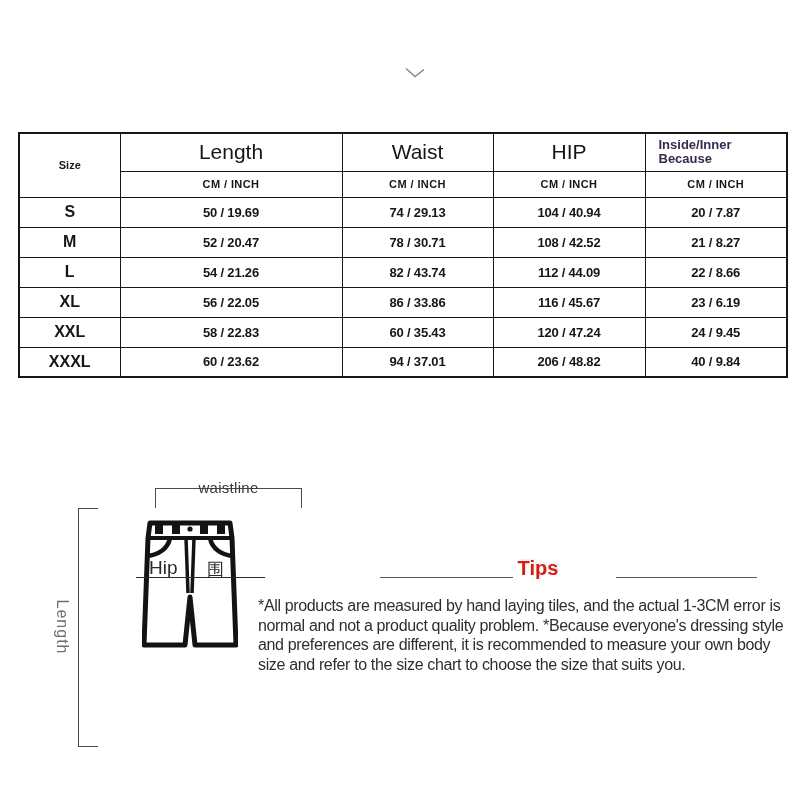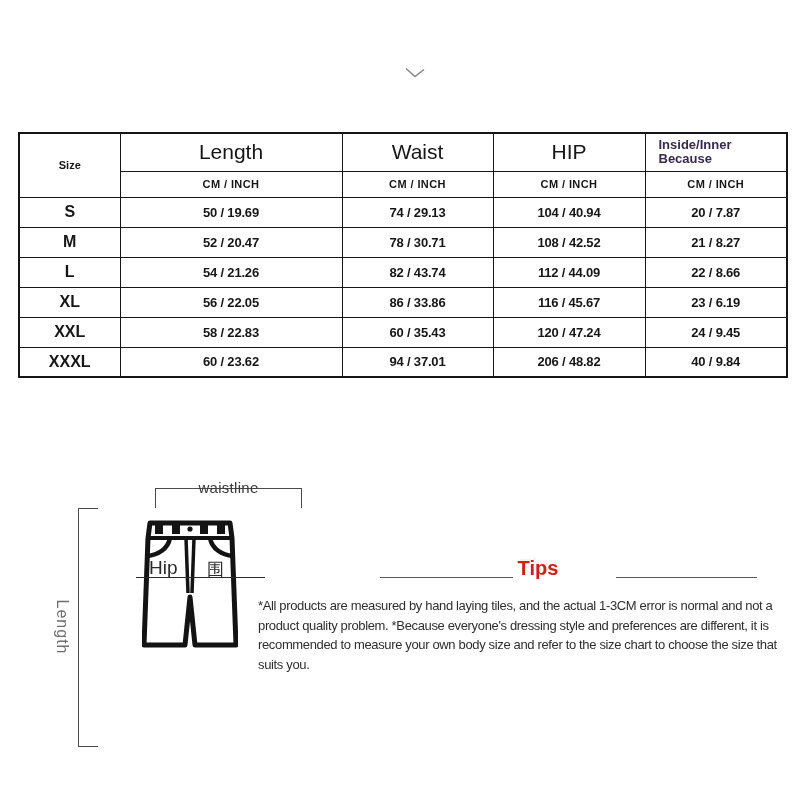--- a/index.html
+++ b/index.html
@@ -43,21 +43,21 @@
     transform:rotate(90deg);transform-origin:center;font-size:16px;color:#6e6e6e;letter-spacing:1px;}
   .shorts{position:absolute;left:142px;top:517px;}
   .hip-line{position:absolute;left:136px;top:577px;width:129px;height:0;border-top:1.5px solid #2b2b2b;}
 
   
   .tips-line{position:absolute;height:0;border-top:1px solid #5a5a5a;}
   .tips-line.left{left:380px;top:577px;width:133px;}
   .tips-line.right{left:616px;top:577px;width:141px;}
   .tips-title{position:absolute;left:508px;top:557px;width:60px;text-align:center;
     font-size:20px;font-weight:700;color:#d21e15;text-shadow:2px -2px 0 rgba(160,160,160,.12);}
-  .tips-body{position:absolute;left:258px;top:596px;width:528px;font-size:13px;
+  .tips-body{position:absolute;left:258px;top:596px;width:528px;font-size:16px;
     letter-spacing:-.35px;line-height:19.5px;color:#2e2e2e;text-align:left;}
 </style>
 </head>
 <body>
 
 <div class="root">
 
   <svg class="chevron" width="22" height="12" viewBox="0 0 22 12">
     <polyline points="2,1.5 11,9.5 20,2.5" fill="none" stroke="#858585" stroke-width="1.4"></polyline>
   </svg>

